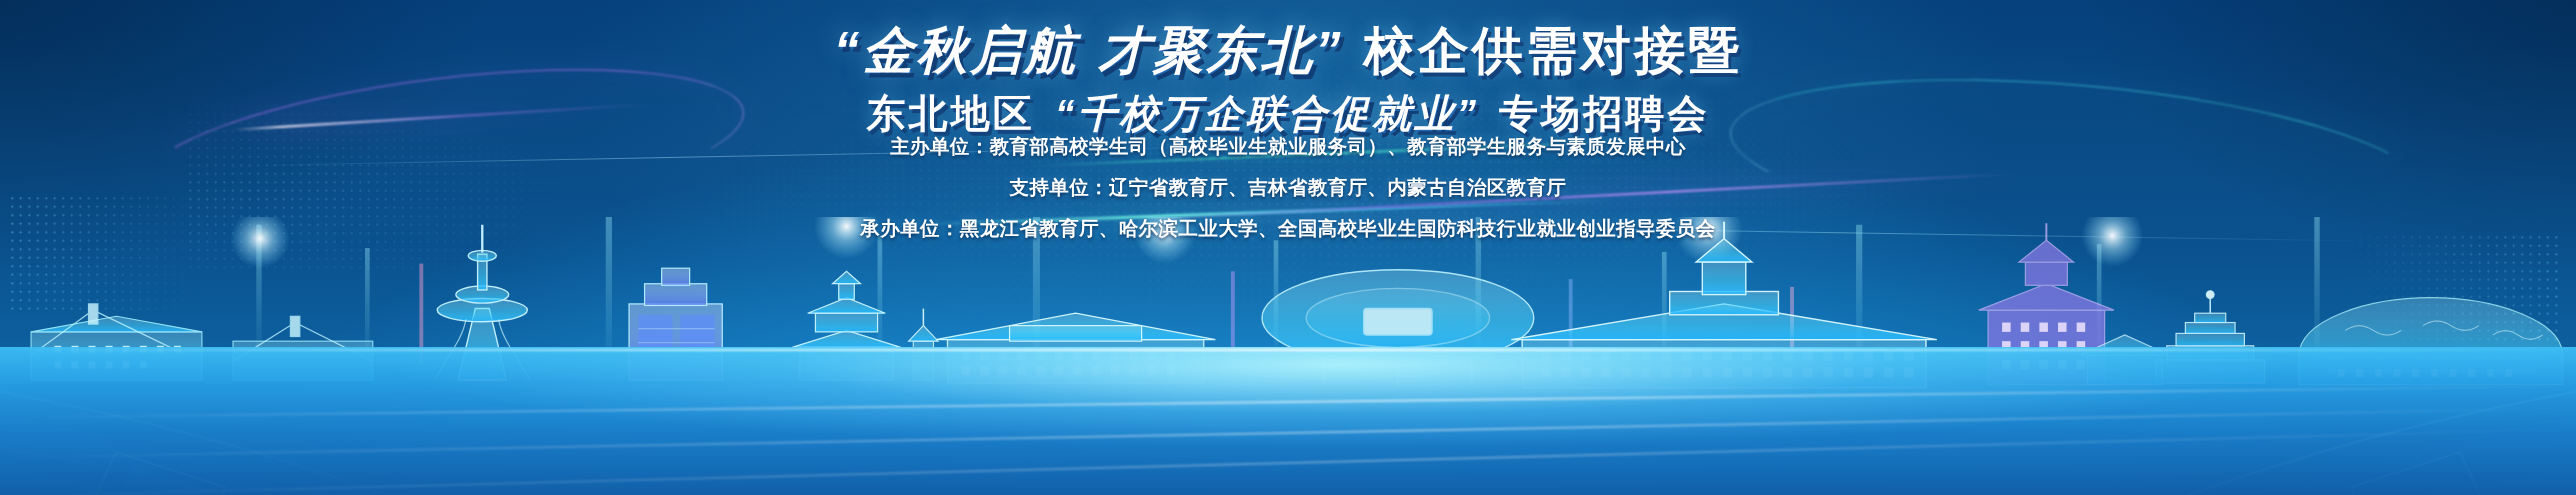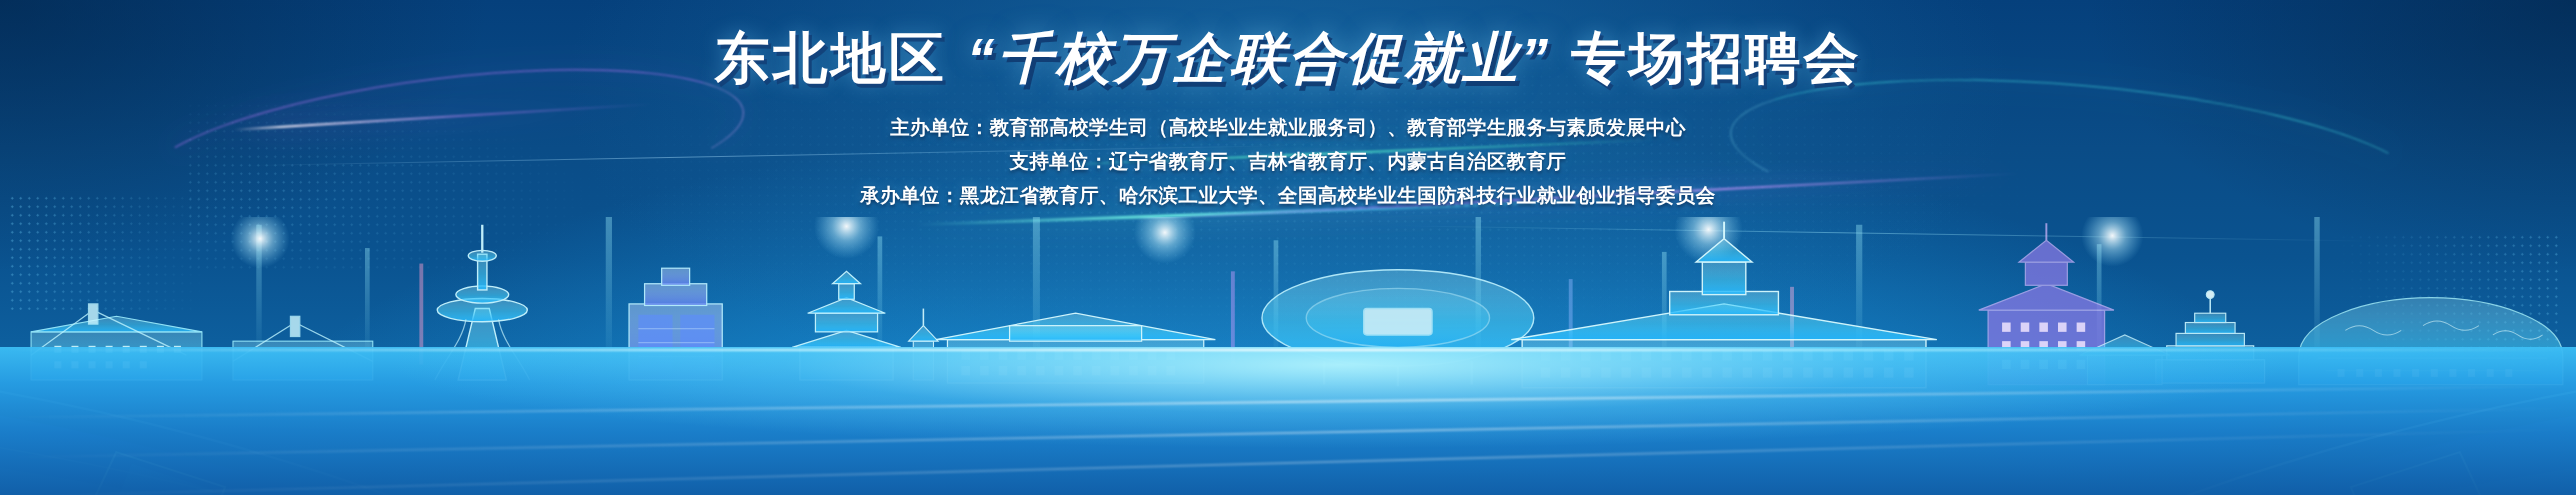--- a/index.html
+++ b/index.html
@@ -151,37 +151,36 @@
     white-space:nowrap;
     color:#ffffff;
     font-weight:bold;
     line-height:1;
     text-shadow:
        3.1px 3.9px 0 rgba(18,62,118,.85),
        1.6px 2.3px 0 rgba(30,90,160,.9),
        0 0 20px rgba(120,210,255,.45);
   }
   .t1{font-size:51px; letter-spacing:1.6px; margin-top:12.4px;}
-  .t2{font-size:55px; letter-spacing:1.6px; margin-top:18.6px;}
+  .t2{font-size:39px; letter-spacing:1.6px; margin-top:18.6px;}
 
   .quoted{
     font-style:italic;
     font-weight:bold;
     letter-spacing:3.1px;
     text-shadow:
        3.9px 4.7px 0 rgba(16,58,112,.9),
        1.6px 2.3px 0 rgba(36,104,178,.95),
        0 0 23px rgba(140,220,255,.5);
   }
   .plain{letter-spacing:3.1px;}
   .gap{display:inline-block;width:20px;}
 
   .sub{
-    margin-top:28px;
-    display:flex;flex-direction:column;align-items:center;gap:7px;
+    display:flex;flex-direction:column;align-items:center;gap:14px;
   }
   .sub-line{
     white-space:nowrap;
     color:#ffffff;
     font-size:19.4px;
     font-weight:bold;
     letter-spacing:0.5px;
     text-shadow:0 1.6px 3.9px rgba(6,40,80,.9), 0 0 11px rgba(110,200,255,.35);
   }
 </style>
@@ -534,20 +533,23 @@
   <div class="ground"></div>
   <div class="horizon"></div>
   <div class="ground-lines">
     <div class="gl a"></div>
     <div class="gl b"></div>
     <div class="gl c"></div>
   </div>
 
   <div class="content">
 
+    <div class="title-line t1">
+      <span class="quoted">“</span><span class="quoted">金秋启航</span><span class="gap"></span><span class="quoted">才聚东北</span><span class="quoted">”</span><span class="gap"></span><span class="plain">校企供需对接暨</span>
+    </div>
 
     <div class="title-line t2">
       <span class="plain">东北地区</span><span class="gap"></span><span class="quoted">“</span><span class="quoted">千校万企联合促就业</span><span class="quoted">”</span><span class="gap"></span><span class="plain">专场招聘会</span>
     </div>
 
     <div class="sub">
       <div class="sub-line">主办单位：教育部高校学生司（高校毕业生就业服务司）、教育部学生服务与素质发展中心</div>
       <div class="sub-line">支持单位：辽宁省教育厅、吉林省教育厅、内蒙古自治区教育厅</div>
       <div class="sub-line">承办单位：黑龙江省教育厅、哈尔滨工业大学、全国高校毕业生国防科技行业就业创业指导委员会</div>
     </div>

